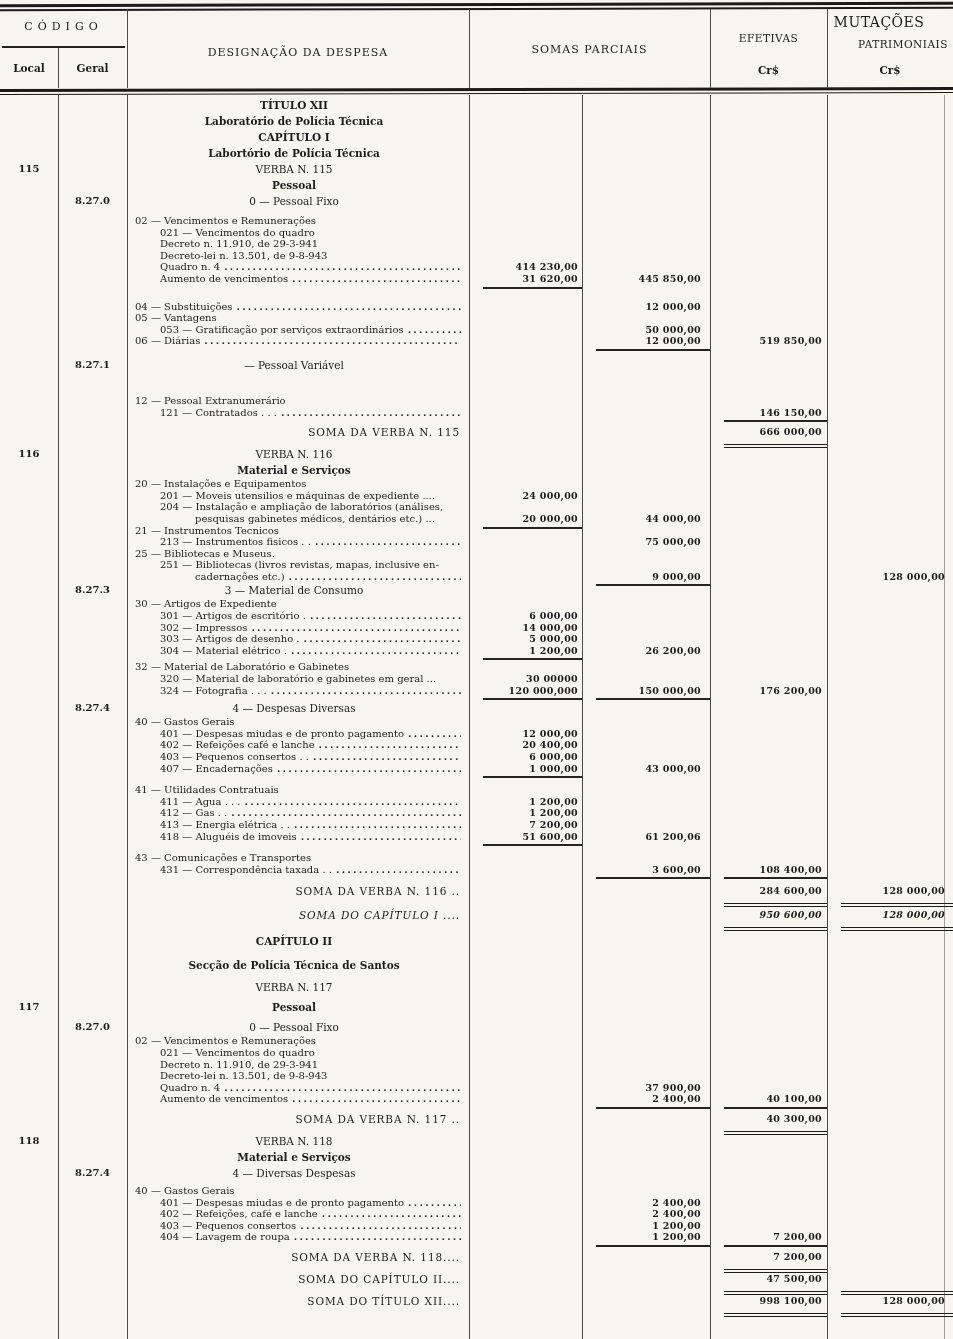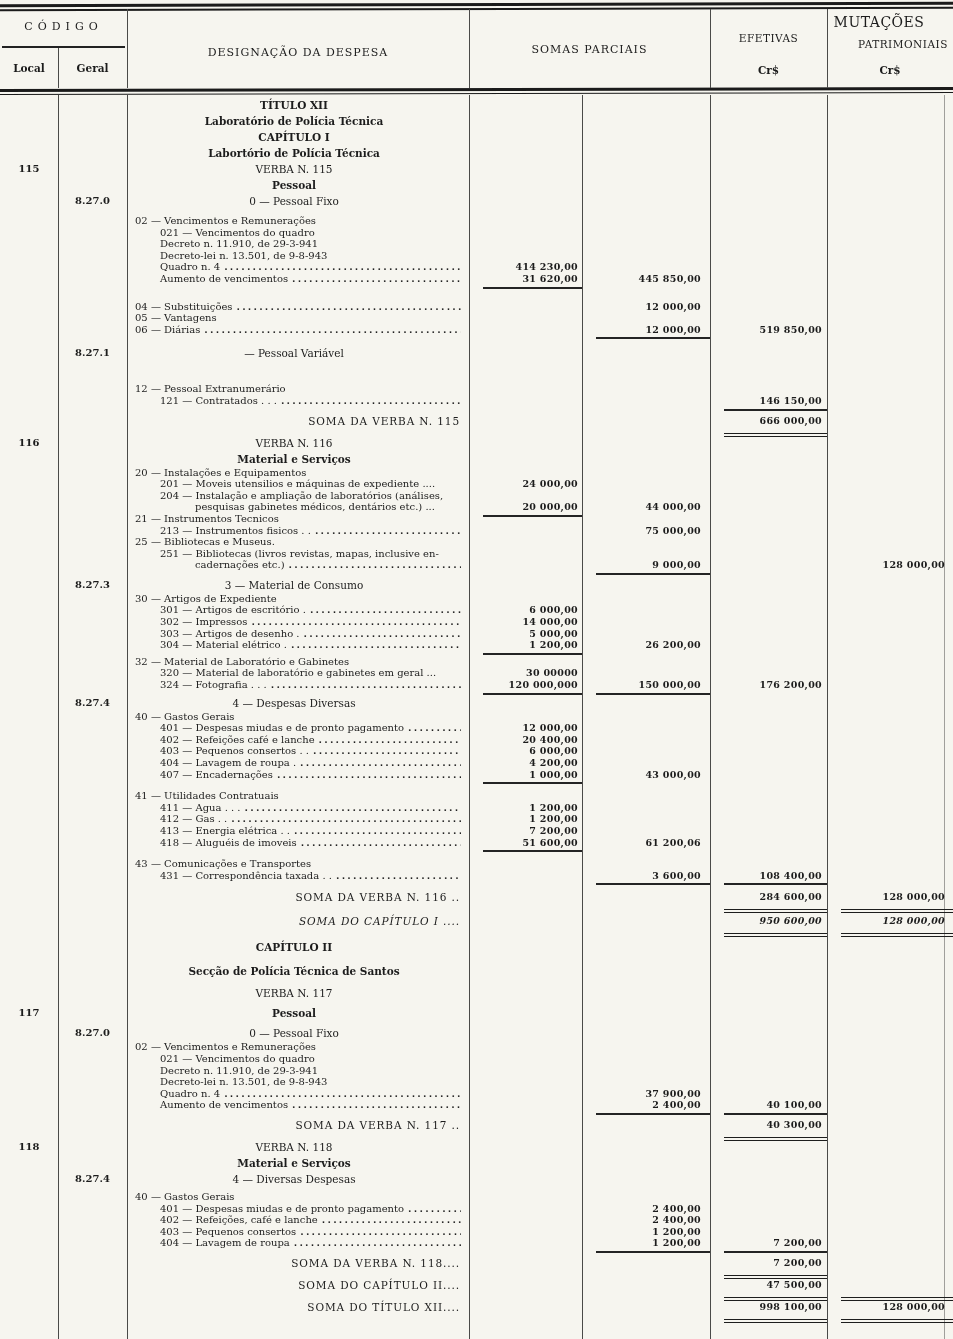--- a/index.html
+++ b/index.html
@@ -377,20 +377,40 @@
         <div class="cell num c-ef">
           <span class="nw"></span>
         </div>
         <div class="cell num c-mu">
           <span class="nw"></span>
         </div>
       </div>
       <div class="row ri">
         <div class="cell c-local"></div>
         <div class="cell c-geral"></div>
+        <div class="cell c-desig ind1">
+          <span class="txt">053 — Gratificação por serviços extraordinários</span>
+          <span class="leader"></span>
+        </div>
+        <div class="cell num c-sp1">
+          <span class="nw"></span>
+        </div>
+        <div class="cell num c-sp2">
+          <span class="nw">50 000,00</span>
+        </div>
+        <div class="cell num c-ef">
+          <span class="nw"></span>
+        </div>
+        <div class="cell num c-mu">
+          <span class="nw"></span>
+        </div>
+      </div>
+      <div class="row ri">
+        <div class="cell c-local"></div>
+        <div class="cell c-geral"></div>
         <div class="cell c-desig ind0">
           <span class="txt">06 — Diárias</span>
           <span class="leader"></span>
         </div>
         <div class="cell num c-sp1">
           <span class="nw"></span>
         </div>
         <div class="cell num c-sp2">
           <span class="nw rs">12 000,00</span>
         </div>
@@ -682,21 +702,21 @@
         <div class="cell num c-sp2">
           <span class="nw rs">9 000,00</span>
         </div>
         <div class="cell num c-ef">
           <span class="nw"></span>
         </div>
         <div class="cell num c-mu">
           <span class="nw">128 000,00</span>
         </div>
       </div>
-      <div class="row rc" style="margin-top: 6px;">
+      <div class="row rc" style="">
         <div class="cell c-local"></div>
         <div class="cell c-geral">8.27.3</div>
         <div class="cell c-desig tc">
           <span class="txt">3 — Material de Consumo</span>
         </div>
         <div class="cell num c-sp1">
           <span class="nw"></span>
         </div>
         <div class="cell num c-sp2">
           <span class="nw"></span>
@@ -945,40 +965,20 @@
       </div>
       <div class="row ri">
         <div class="cell c-local"></div>
         <div class="cell c-geral"></div>
         <div class="cell c-desig ind1">
           <span class="txt">403 — Pequenos consertos . .</span>
           <span class="leader"></span>
         </div>
         <div class="cell num c-sp1">
           <span class="nw">6 000,00</span>
-        </div>
-        <div class="cell num c-sp2">
-          <span class="nw"></span>
-        </div>
-        <div class="cell num c-ef">
-          <span class="nw"></span>
-        </div>
-        <div class="cell num c-mu">
-          <span class="nw"></span>
-        </div>
-      </div>
-      <div class="row ri">
-        <div class="cell c-local"></div>
-        <div class="cell c-geral"></div>
-        <div class="cell c-desig ind1">
-          <span class="txt">404 — Lavagem de roupa .</span>
-          <span class="leader"></span>
-        </div>
-        <div class="cell num c-sp1">
-          <span class="nw">4 200,00</span>
         </div>
         <div class="cell num c-sp2">
           <span class="nw"></span>
         </div>
         <div class="cell num c-ef">
           <span class="nw"></span>
         </div>
         <div class="cell num c-mu">
           <span class="nw"></span>
         </div>

